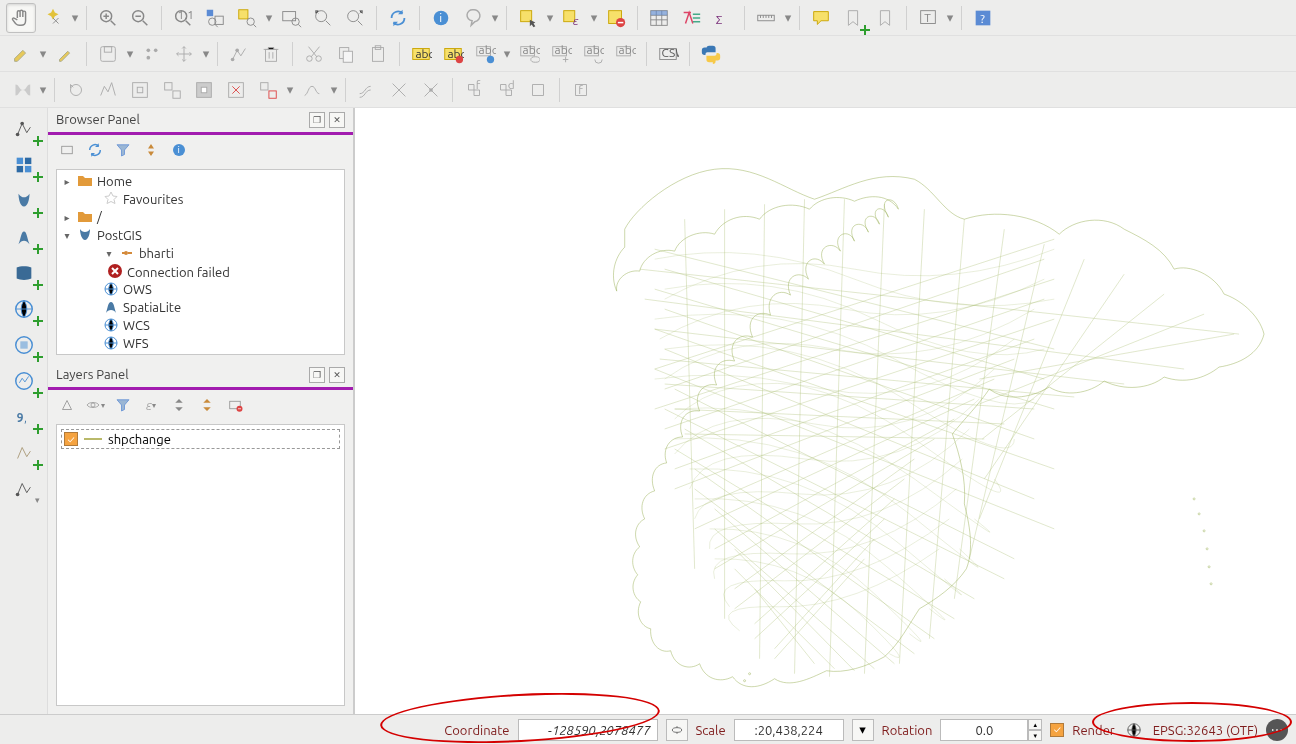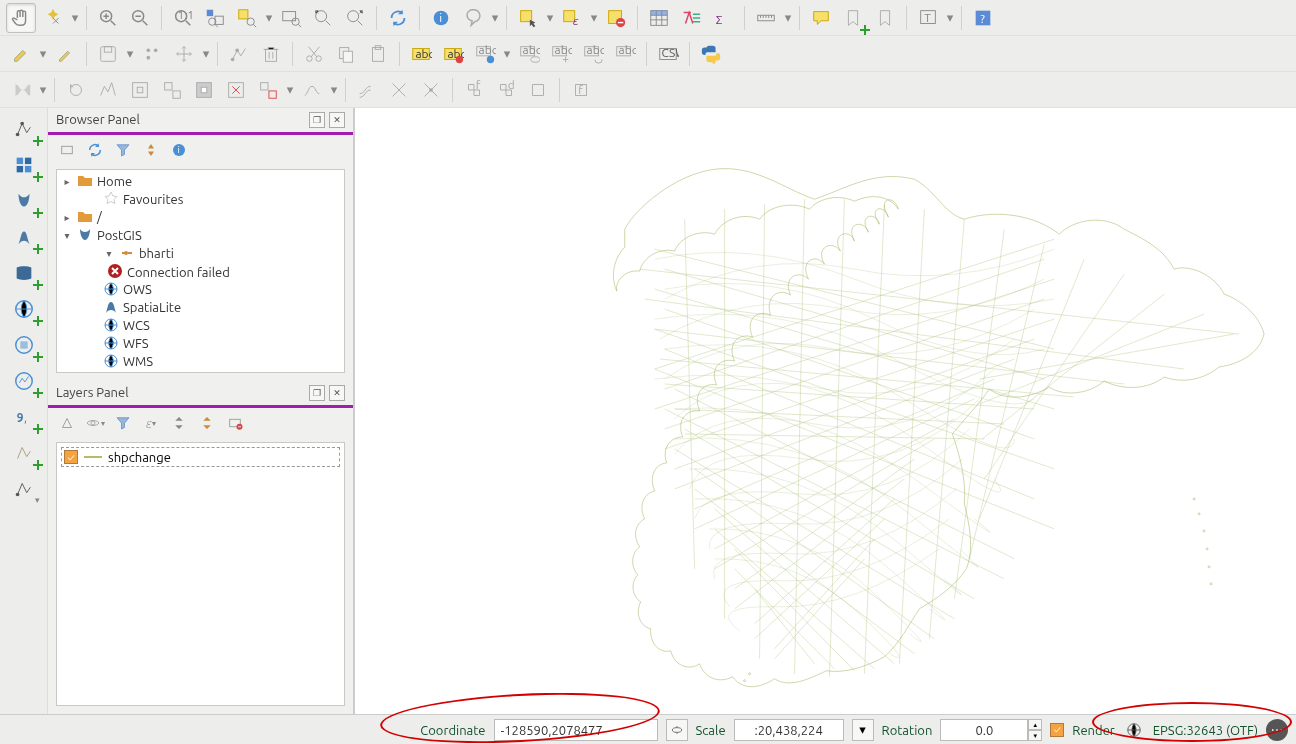--- a/index.html
+++ b/index.html
@@ -32,21 +32,21 @@
 .layers-body { flex:1; margin:4px 8px 8px 8px; border:1px solid #c8c8c8; background:#fff; padding:4px; }
 .layer-row { display:flex; align-items:center; gap:6px; padding:2px; border:1px dashed #999; }
 .chk { width:14px; height:14px; border:1px solid #b07a3a; background:#f5a340; display:flex; align-items:center; justify-content:center; color:#fff; font-size:10px; }
 .line-swatch { width:18px; height:2px; background:#b9b96a; }
 
 .canvas { flex:1; background:#fff; position:relative; border-left:1px solid #ccc; }
 .map-svg { position:absolute; inset:0; width:100%; height:100%; }
 
 .status-bar { height: 30px; background:#ededec; border-top:1px solid #ccc; display:flex; align-items:center; padding:0 8px; gap:8px; }
 .status-bar .spacer { flex:1; }
-.sb-label { color:#14532d; }
+.sb-label { color:#7f1d1d; }
 .sb-input { background:#fff; border:1px solid #bbb; padding:2px 6px; height:22px; color:#333;text-align:center; }
 .sb-btn { width:22px; height:22px; border:1px solid #bbb; background:#f7f7f5; display:flex; align-items:center; justify-content:center; cursor:pointer; }
 .ellipse-marker { position:absolute; border:2px solid #d40000; border-radius:50%; pointer-events:none; }
 .el1 { left:380px; bottom:2px; width:280px; height:48px; transform:rotate(-3deg); }
 .el2 { right:4px; bottom:2px; width:200px; height:40px; }
 
 .green-plus { position:absolute; right:-3px; bottom:-3px; width:10px; height:10px; }
 .green-plus::before, .green-plus::after { content:""; position:absolute; background:#2e9e2e; }
 .green-plus::before { left:4px; top:0; width:2px; height:10px; }
 .green-plus::after { top:4px; left:0; height:2px; width:10px; }
@@ -657,29 +657,20 @@
             <span class="lbl">WCS</span>
           </div>
         <div class="tree-row ind1">
             <span class="ic">
               <svg viewBox="0 0 16 16">
                 <circle cx="8" cy="8" r="6" fill="none" stroke="#4a8fd4"></circle>
                 <path stroke="#4a8fd4" d="M2 8h12M8 2c3 4 3 8 0 12M8 2c-3 4-3 8 0 12"></path>
               </svg>
             </span>
             <span class="lbl">WFS</span>
-          </div>
-        <div class="tree-row ind1">
-            <span class="ic">
-              <svg viewBox="0 0 16 16">
-                <circle cx="8" cy="8" r="6" fill="none" stroke="#4a8fd4"></circle>
-                <path stroke="#4a8fd4" d="M2 8h12M8 2c3 4 3 8 0 12M8 2c-3 4-3 8 0 12"></path>
-              </svg>
-            </span>
-            <span class="lbl">WMS</span>
           </div>
       </div>
     </div>
 
     <div class="layers-panel">
       <div class="panel-header">
         <span class="panel-title">Layers Panel</span>
         <span class="pbtn">❐</span>
         <span class="pbtn">✕</span>
       </div>
@@ -759,21 +750,21 @@
         <circle cx="395" cy="555" r="1"></circle>
           <circle cx="390" cy="562" r="1"></circle>
       </g>
     </svg>
   </div>
 </div>
 
 <div class="status-bar">
   <div class="spacer"></div>
   <span class="sb-label">Coordinate</span>
-  <input class="sb-input" style="width: 164px; text-align: left;" value="-128590,2078477">
+  <input class="sb-input" style="width: 140px; text-align: right; font-style: italic;" value="-128590,2078477">
   <div class="sb-btn">
       <svg viewBox="0 0 18 18" width="14" height="14">
         <path fill="none" stroke="#555" d="M3 9a6 3 0 0012 0 6 3 0 00-12 0zM9 4v2M9 12v2"></path>
       </svg>
     </div>
   <span class="sb-label">Scale</span>
   <input class="sb-input" style="width: 110px;" value=":20,438,224">
   <div class="sb-btn">▾</div>
   <span class="sb-label">Rotation</span>
   <div style="display:flex">

